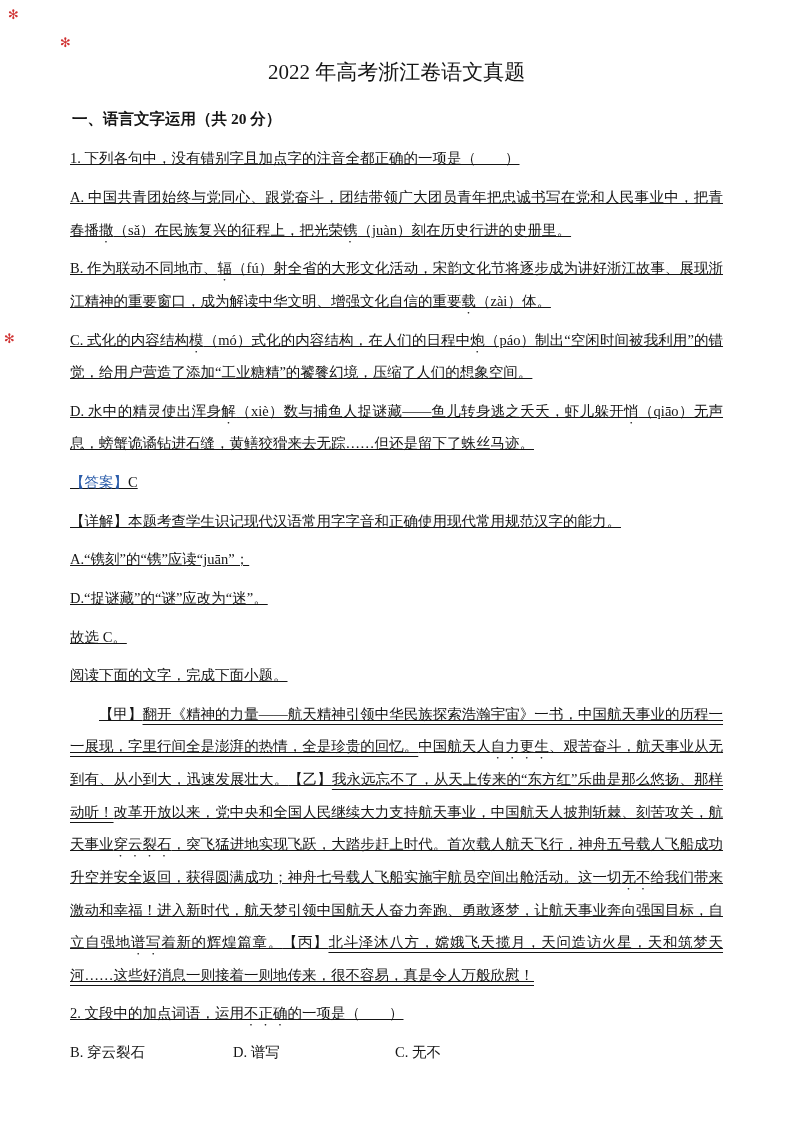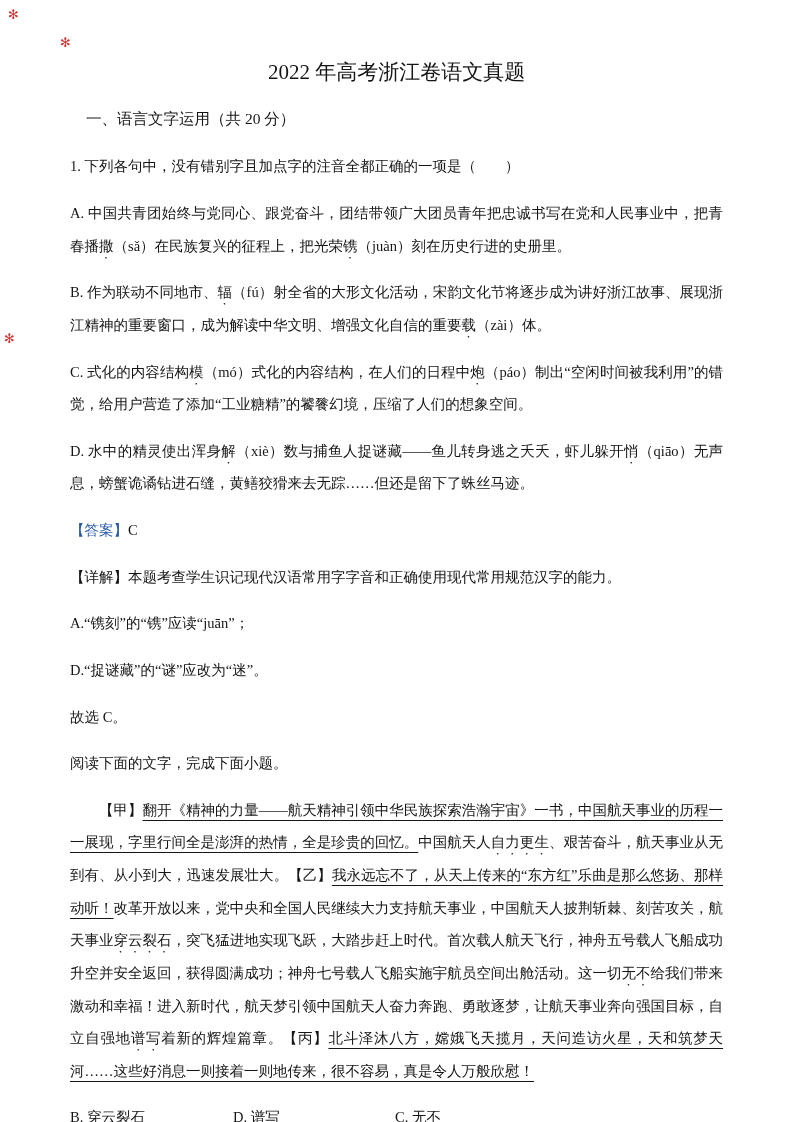--- a/index.html
+++ b/index.html
@@ -17,25 +17,25 @@
   }
   .doc-title{
     font-size:21px;
     font-weight:normal;
     text-align:center;
     margin:0 0 12px 0;
     line-height:1.6;
   }
   .section-heading{
     font-size:15.5px;
-    font-weight:normal;
-    margin:4px 0 2px 16px;
+    font-weight:bold;
+    margin:4px 0 2px 2px;
   }
   p{margin:0;text-align:justify;}
-  .block{margin:14px 0;}
+  .block{margin:6px 0;text-decoration:underline;}
   .passage{text-indent:2em;}
   .u{
     text-decoration:underline;
     text-underline-offset:5px;
     text-decoration-thickness:1px;
   }
   .dot{
     -webkit-text-emphasis:filled dot;
     -webkit-text-emphasis-position:under left;
     text-emphasis:filled dot;
@@ -85,20 +85,21 @@
 
   <p class="block">A.“镌刻”的“镌”应读“juān”；</p>
   <p class="block">D.“捉谜藏”的“谜”应改为“迷”。</p>
 
   <p class="block">故选 C。</p>
 
   <p class="block">阅读下面的文字，完成下面小题。</p>
 
   <p class="block passage"><span>【甲】</span><span class="u">翻开《精神的力量——航天精神引领中华民族探索浩瀚宇宙》一书，中国航天事业的历程一一展现，字里行间全是澎湃的热情，全是珍贵的回忆。</span><span>中国航天人</span><span class="dot">自力更生</span><span>、艰苦奋斗，航天事业从无到有、从小到大，迅速发展壮大。</span><span>【乙】</span><span class="u">我永远忘不了，从天上传来的“东方红”乐曲是那么悠扬、那样动听！</span><span>改革开放以来，党中央和全国人民继续大力支持航天事业，中国航天人披荆斩棘、刻苦攻关，航天事业</span><span class="dot">穿云裂石</span><span>，突飞猛进地实现飞跃，大踏步赶上时代。首次载人航天飞行，神舟五号载人飞船成功升空并安全返回，获得圆满成功；神舟七号载人飞船实施宇航员空间出舱活动。这一切</span><span class="dot">无不</span><span>给我们带来激动和幸福！进入新时代，航天梦引领中国航天人奋力奔跑、勇敢逐梦，让航天事业奔向强国目标，自立自强地</span><span class="dot">谱写</span><span>着新的辉煌篇章。</span><span>【丙】</span><span class="u">北斗泽沐八方，嫦娥飞天揽月，天问造访火星，天和筑梦天河……这些好消息一则接着一则地传来，很不容易，真是令人万般欣慰！</span></p>
 
+  <p class="block"><span>2. 文段中的加点词语，运用</span><span class="dot">不正确</span><span>的一项是（　　）</span></p>
 
   <div class="opt-row">
     <span>B. 穿云裂石</span>
     <span>D. 谱写</span>
     <span>C. 无不</span>
   </div>
 
 </div>
 
 </body></html>

